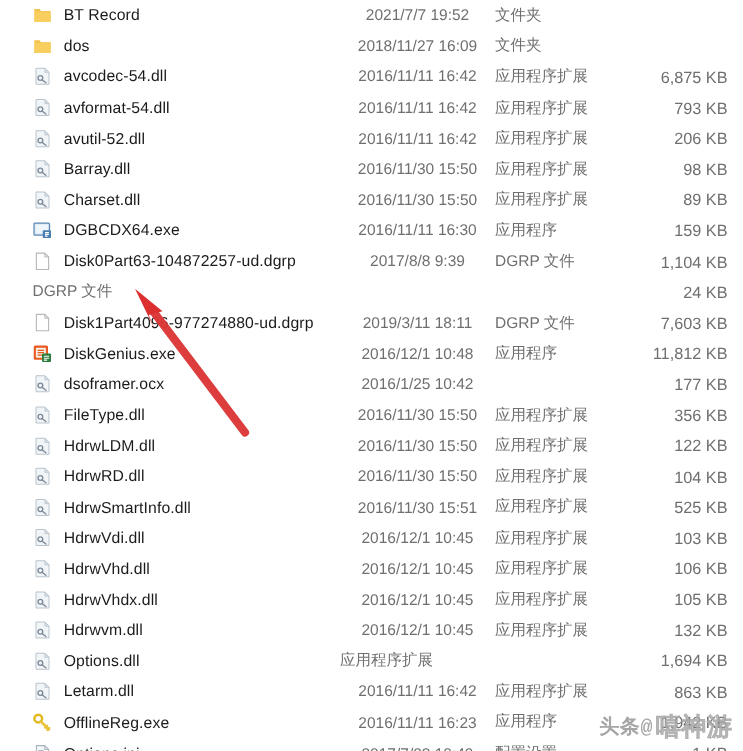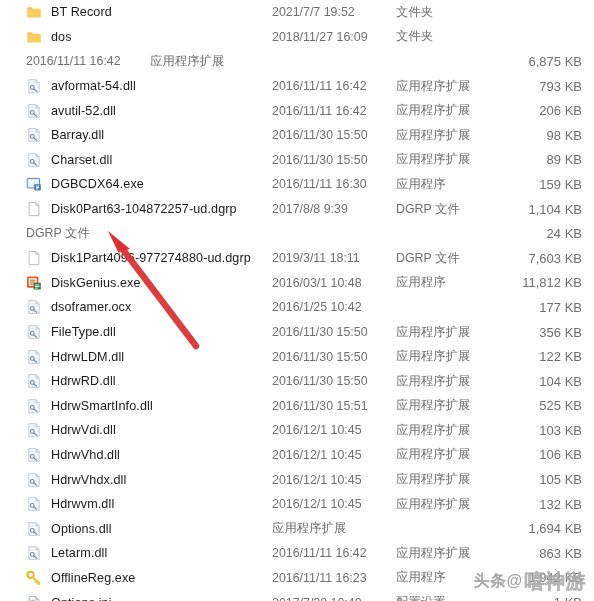--- a/index.html
+++ b/index.html
@@ -58,20 +58,21 @@
     letter-spacing: 0.1px;
     white-space: nowrap;
   }
 
   .cell-date {
     width: 124px;
     min-width: 124px;
     font-size: 12.4px;
     color: #6f6f6f;
     white-space: nowrap;
+    text-align: center;
   }
 
   .cell-type {
     width: 104px;
     min-width: 104px;
     font-size: 12.4px;
     color: #6f6f6f;
     white-space: nowrap;
   }
 
@@ -99,21 +100,21 @@
     position: absolute;
     right: 8px;
     bottom: 6px;
     display: flex;
     align-items: center;
     font-size: 19px;
     font-weight: bold;
     color: #c9c9c9;
     opacity: 0.88;
     letter-spacing: 0.5px;
-    font-family: Liberation Sans, sans-serif;
+    font-family: Liberation Mono, monospace;
     justify-content: space-between;
   }
   #watermark .wm-prefix {
     font-size: 16px;
     color: #9a9a9a;
     font-weight: bold;
     margin-right: 2px;
   }
   #watermark .wm-brand {
     font-size: 20px;
@@ -148,20 +149,31 @@
             <path d="M1.5 5.2h13v8.1h-13z" fill="#f8ce5f"></path>
           </svg>
         </span>
         <span class="name-text">dos</span>
       </div>
       <div class="cell-date">2018/11/27 16:09</div>
       <div class="cell-type">文件夹</div>
       <div class="cell-size"></div>
     </div>
     <div class="row">
+      <div class="cell-name">
+        <span class="icon">
+          <svg width="16" height="16" viewBox="0 0 16 16">
+            <path d="M2.8 1.6h7.1l3.3 3.3v9.5h-10.4z" fill="#f2f5f8" stroke="#b9c3cc" stroke-width="0.8"></path>
+            <path d="M9.9 1.6l3.3 3.3h-3.3z" fill="#d7dfe6" stroke="#b9c3cc" stroke-width="0.6"></path>
+            <circle cx="6.3" cy="9.4" r="1.9" fill="none" stroke="#7d8b99" stroke-width="1.1"></circle>
+            <path d="M7.6 10.8l3.1 2.4" stroke="#7d8b99" stroke-width="1.2" stroke-linecap="round"></path>
+          </svg>
+        </span>
+        <span class="name-text">avcodec-54.dll</span>
+      </div>
       <div class="cell-date">2016/11/11 16:42</div>
       <div class="cell-type">应用程序扩展</div>
       <div class="cell-size">6,875 KB</div>
     </div>
     <div class="row">
       <div class="cell-name">
         <span class="icon">
           <svg width="16" height="16" viewBox="0 0 16 16">
             <path d="M2.8 1.6h7.1l3.3 3.3v9.5h-10.4z" fill="#f2f5f8" stroke="#b9c3cc" stroke-width="0.8"></path>
             <path d="M9.9 1.6l3.3 3.3h-3.3z" fill="#d7dfe6" stroke="#b9c3cc" stroke-width="0.6"></path>
@@ -277,21 +289,21 @@
           <svg width="16" height="16" viewBox="0 0 16 16">
             <rect x="1" y="1.4" width="11.4" height="11.4" rx="1.2" fill="#e8581f"></rect>
             <rect x="2.7" y="3.1" width="8" height="8" rx="0.7" fill="#f6f0e4"></rect>
             <path d="M4.1 5.2h5.2M4.1 7.1h5.2M4.1 9h3.4" stroke="#e8581f" stroke-width="1"></path>
             <rect x="7.6" y="7.8" width="7.2" height="6.8" rx="0.8" fill="#2f7d3e"></rect>
             <path d="M9.1 10h4.2M9.1 11.6h4.2M9.1 13.1h2.6" stroke="#ffffff" stroke-width="0.9"></path>
           </svg>
         </span>
         <span class="name-text">DiskGenius.exe</span>
       </div>
-      <div class="cell-date">2016/03/1 10:48</div>
+      <div class="cell-date">2016/12/1 10:48</div>
       <div class="cell-type">应用程序</div>
       <div class="cell-size">11,812 KB</div>
     </div>
     <div class="row">
       <div class="cell-name">
         <span class="icon">
           <svg width="16" height="16" viewBox="0 0 16 16">
             <path d="M2.8 1.6h7.1l3.3 3.3v9.5h-10.4z" fill="#f2f5f8" stroke="#b9c3cc" stroke-width="0.8"></path>
             <path d="M9.9 1.6l3.3 3.3h-3.3z" fill="#d7dfe6" stroke="#b9c3cc" stroke-width="0.6"></path>
             <circle cx="6.3" cy="9.4" r="1.9" fill="none" stroke="#7d8b99" stroke-width="1.1"></circle>

